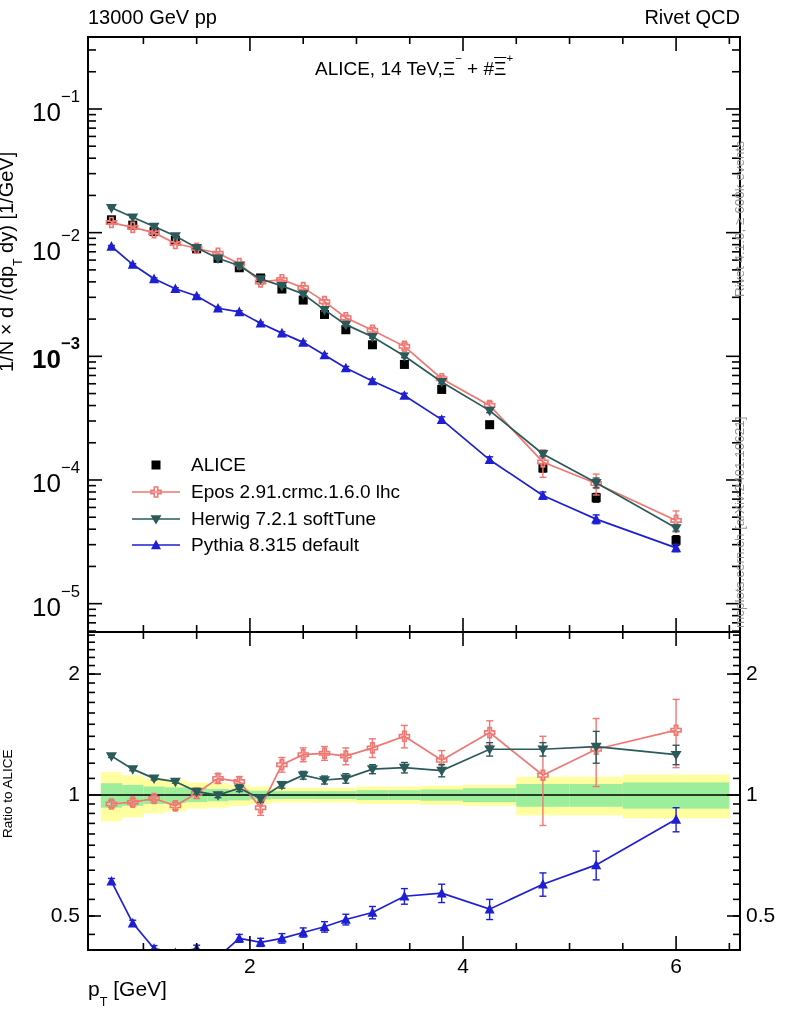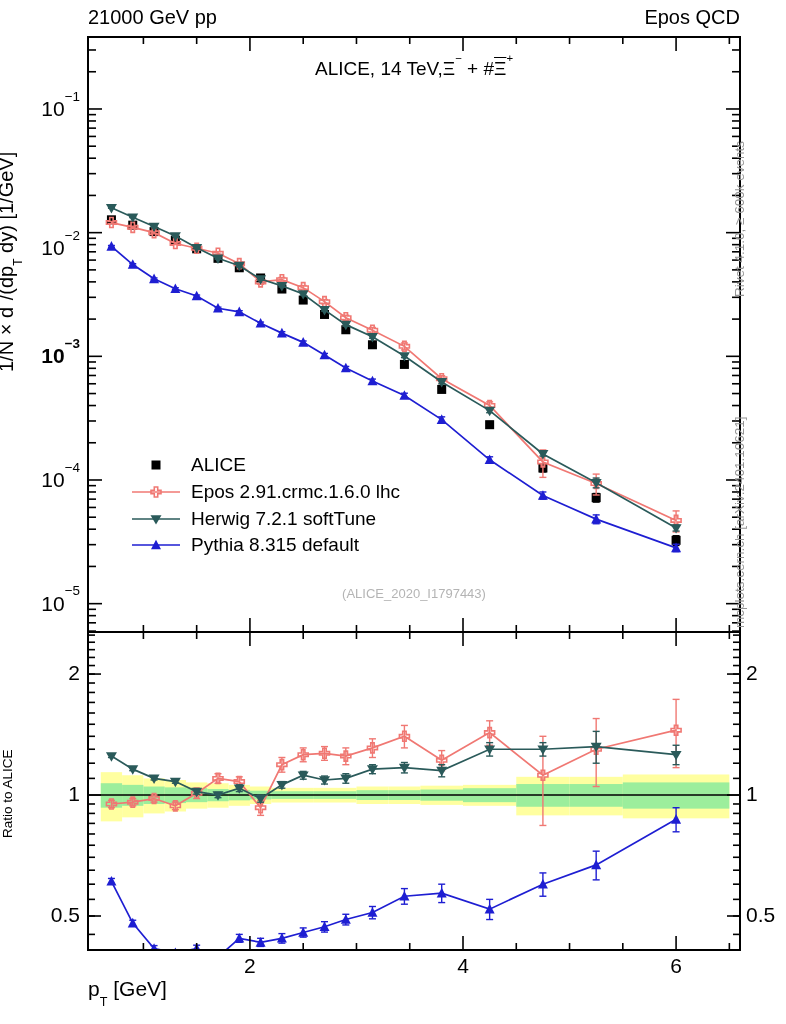--- a/index.html
+++ b/index.html
@@ -15,21 +15,21 @@
   sub.s{font-size:60%;position:relative;top:0.35em;}
   .vtext{transform:rotate(-90deg);transform-origin:left bottom;}
   .ylabel{left:18px;top:348px;height:24px;font-size:20px;}
   .rlabel{left:16px;top:822px;height:16px;font-size:13.5px;}
   .side{color:#959595;font-size:13.5px;height:16px;}
   .wm{top:586px;left:88px;width:652px;text-align:center;font-size:13px;color:#b4b4b4;}
   .xlabel{top:977px;left:88px;width:652px;text-align:left;font-size:21px;}
   .legend{left:131px;top:452px;}
   .lrow{display:flex;align-items:center;height:26.7px;font-size:19px;}
   .lrow span{margin-left:10px;}
-  .yt{position:absolute;width:48px;left:32px;text-align:right;font-size:21px;}
+  .yt{position:absolute;width:48px;left:32px;text-align:right;font-size:26px;}
   .yt sup.s{font-size:64%;}
   .xt{position:absolute;width:40px;text-align:center;top:954px;font-size:21px;}
   .rt{position:absolute;width:40px;text-align:right;left:40px;font-size:21px;}
   .rtr{position:absolute;width:44px;text-align:left;left:746px;font-size:21px;}
 </style>
 </head>
 <body>
 
 <div id="fig">
   <svg id="plot" width="786" height="1024">
@@ -822,36 +822,35 @@
         <line x1="88" x2="101" y1="795.0301911270159" y2="795.0301911270159"></line>
         <line x1="740" x2="727" y1="795.0301911270159" y2="795.0301911270159"></line>
         <line x1="88" x2="101" y1="674.0579081540299" y2="674.0579081540299"></line>
         <line x1="740" x2="727" y1="674.0579081540299" y2="674.0579081540299"></line>
       </g>
       <rect x="88" y="37" width="652" height="595" fill="none" stroke="#000" stroke-width="2"></rect>
       <rect x="88" y="632" width="652" height="318" fill="none" stroke="#000" stroke-width="2"></rect>
     </svg>
 
   <div class="abs hdr">
-    <span>21000 GeV pp</span>
-    <span>Epos QCD</span>
+    <span>13000 GeV pp</span>
+    <span>Rivet QCD</span>
   </div>
 
   <div class="abs ptitle"><span>ALICE, 14 TeV,</span><span>Ξ</span><sup class="s">−</sup><span> + #</span><span class="ov">Ξ</span><sup class="s">+</sup>
   </div>
 
   <div class="abs vtext ylabel"><span>1/N × d</span><sup class="s">2</sup><span>/(dp</span><sub class="s">T</sub><span> dy) [1/GeV]</span>
   </div>
 
   <div class="abs vtext rlabel">Ratio to ALICE</div>
 
   <div class="abs vtext side" style="left:748px;top:281px;">Rivet 4.1.0, ≥ 600k events</div>
   <div class="abs vtext side" style="left:748px;top:612px;">mcplots.cern.ch [arXiv:2401.10621]</div>
 
-  <div class="abs wm">(ALICE_2020_I1797443)</div>
 
   <div class="abs xlabel"><span>p</span><sub class="s">T</sub><span> [GeV]</span>
   </div>
 
   <div class="abs legend">
     <div class="lrow">
       <svg class="lmark" width="50" height="22">
           <rect x="20.5" y="6.5" width="9" height="9" fill="#000000"></rect>
         </svg>
       <span>ALICE</span>

